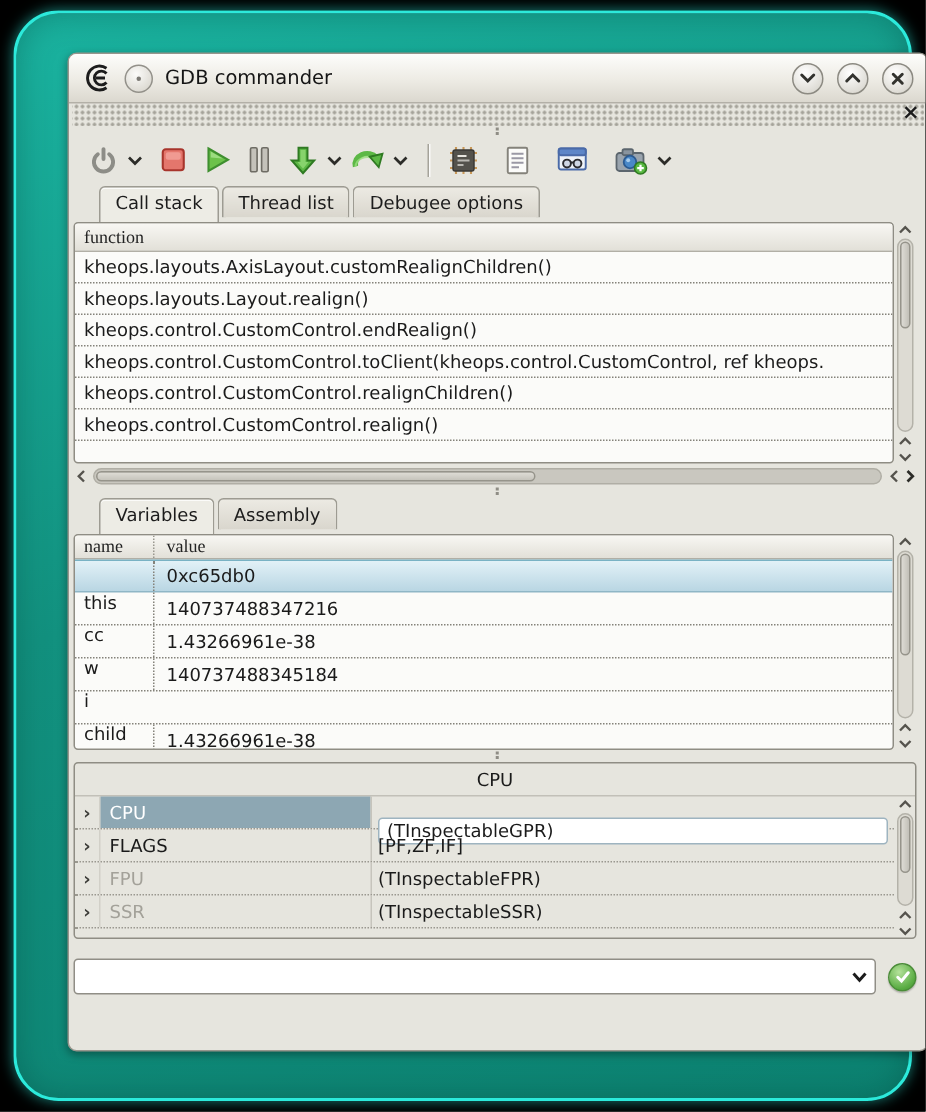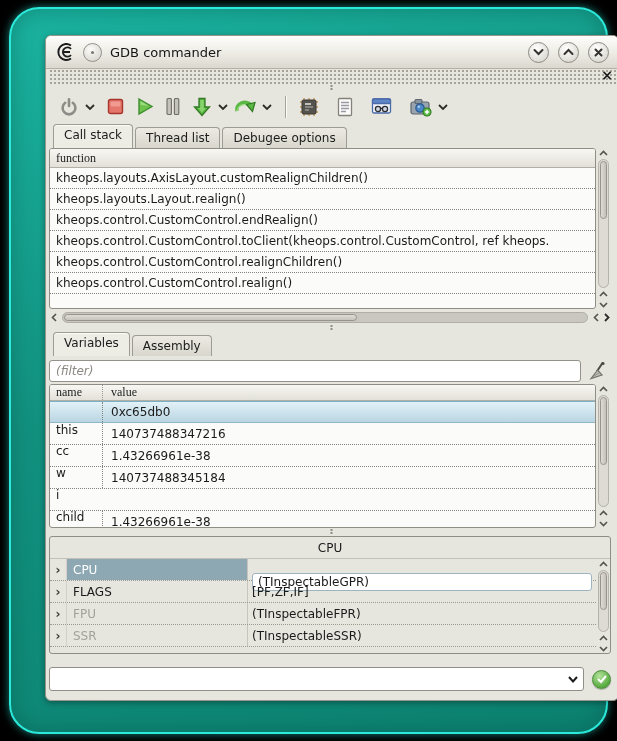--- a/index.html
+++ b/index.html
@@ -44,21 +44,21 @@
     color:#8f8d85; }
   .dots-h::before { content:""; position:absolute; left:0; top:0; width:2px; height:2px; background:#8f8d85; box-shadow:0 3px 0 #8f8d85; }
 
   
   .toolbar { height:35px; flex:0 0 35px; display:flex; align-items:center; padding:0 10px; }
   .tbtn { display:flex; align-items:center; justify-content:center; padding:2px 3px; border-radius:3px; }
   .tb-gap { width:6px; }
   .tsep { width:1px; height:22px; background:#a5a39a; box-shadow:1px 0 0 rgba(255,255,255,.8); margin:0 10px; }
 
   
-  .tabs { display:flex; flex:0 0 24px; height:24px; align-items:flex-end; padding-left:7px; position:relative; z-index:2; }
+  .tabs { display:flex; flex:0 0 24px; height:24px; align-items:flex-start; padding-left:20px; position:relative; z-index:2; }
   .tab { padding:3px 10px 4px; margin-right:2px; border:1px solid #9d9b92; border-bottom:none;
     border-radius:4px 4px 0 0; background:linear-gradient(#eceae3,#d9d6cd); color:#1c1c1c; height:21px; }
   .tab.active { background:#edece5; height:24px; box-shadow:inset 0 1px 0 #fbfbf9; }
 
   
   .listbox { background:#fbfbf9; border:1px solid #8f8d84; border-radius:3px; overflow:hidden; }
   .list-header { height:19px; display:flex; align-items:center; padding:0 6px;
     background:linear-gradient(#f8f7f3,#e2e0d8); border-bottom:1px solid #b1afa6; color:#222;font-family:Liberation Serif, serif; }
 
   
@@ -354,31 +354,20 @@
 
     <div class="panel-splitter">
         <span class="dots-h"></span>
       </div>
 
     <div class="tabs">
       <span class="tab active">Variables</span>
       <span class="tab">Assembly</span>
     </div>
 
-    <div class="filter-row">
-      <input class="filter-input" type="text" placeholder="(filter)" style="">
-      <span class="tbtn">
-        <svg width="20" height="20" viewBox="0 0 20 20">
-          <line x1="14.5" y1="2" x2="9.5" y2="9.5" stroke="#4c4a44" stroke-width="2" stroke-linecap="round"></line>
-          <circle cx="15" cy="2.5" r="1.6" fill="#4c4a44"></circle>
-          <polygon points="9.5,9 3,17.5 14,14" fill="#c2c0b8" stroke="#74726a" stroke-width="1.2"></polygon>
-          <path d="M5.5 15.5 L11.5 11.5" stroke="#8a887f" stroke-width="1"></path>
-        </svg>
-      </span>
-    </div>
 
     <div class="vars-wrap">
       <div class="listbox vars-list">
         <div class="list-header" style="padding:0;">
           <span class="hdr-name" style="padding-left:6px;">name</span>
           <span class="hdr-value">value</span>
         </div>
         <div class="var-row sel">
           <span class="vname">this</span>
           <span class="vval">0xc65db0</span>

